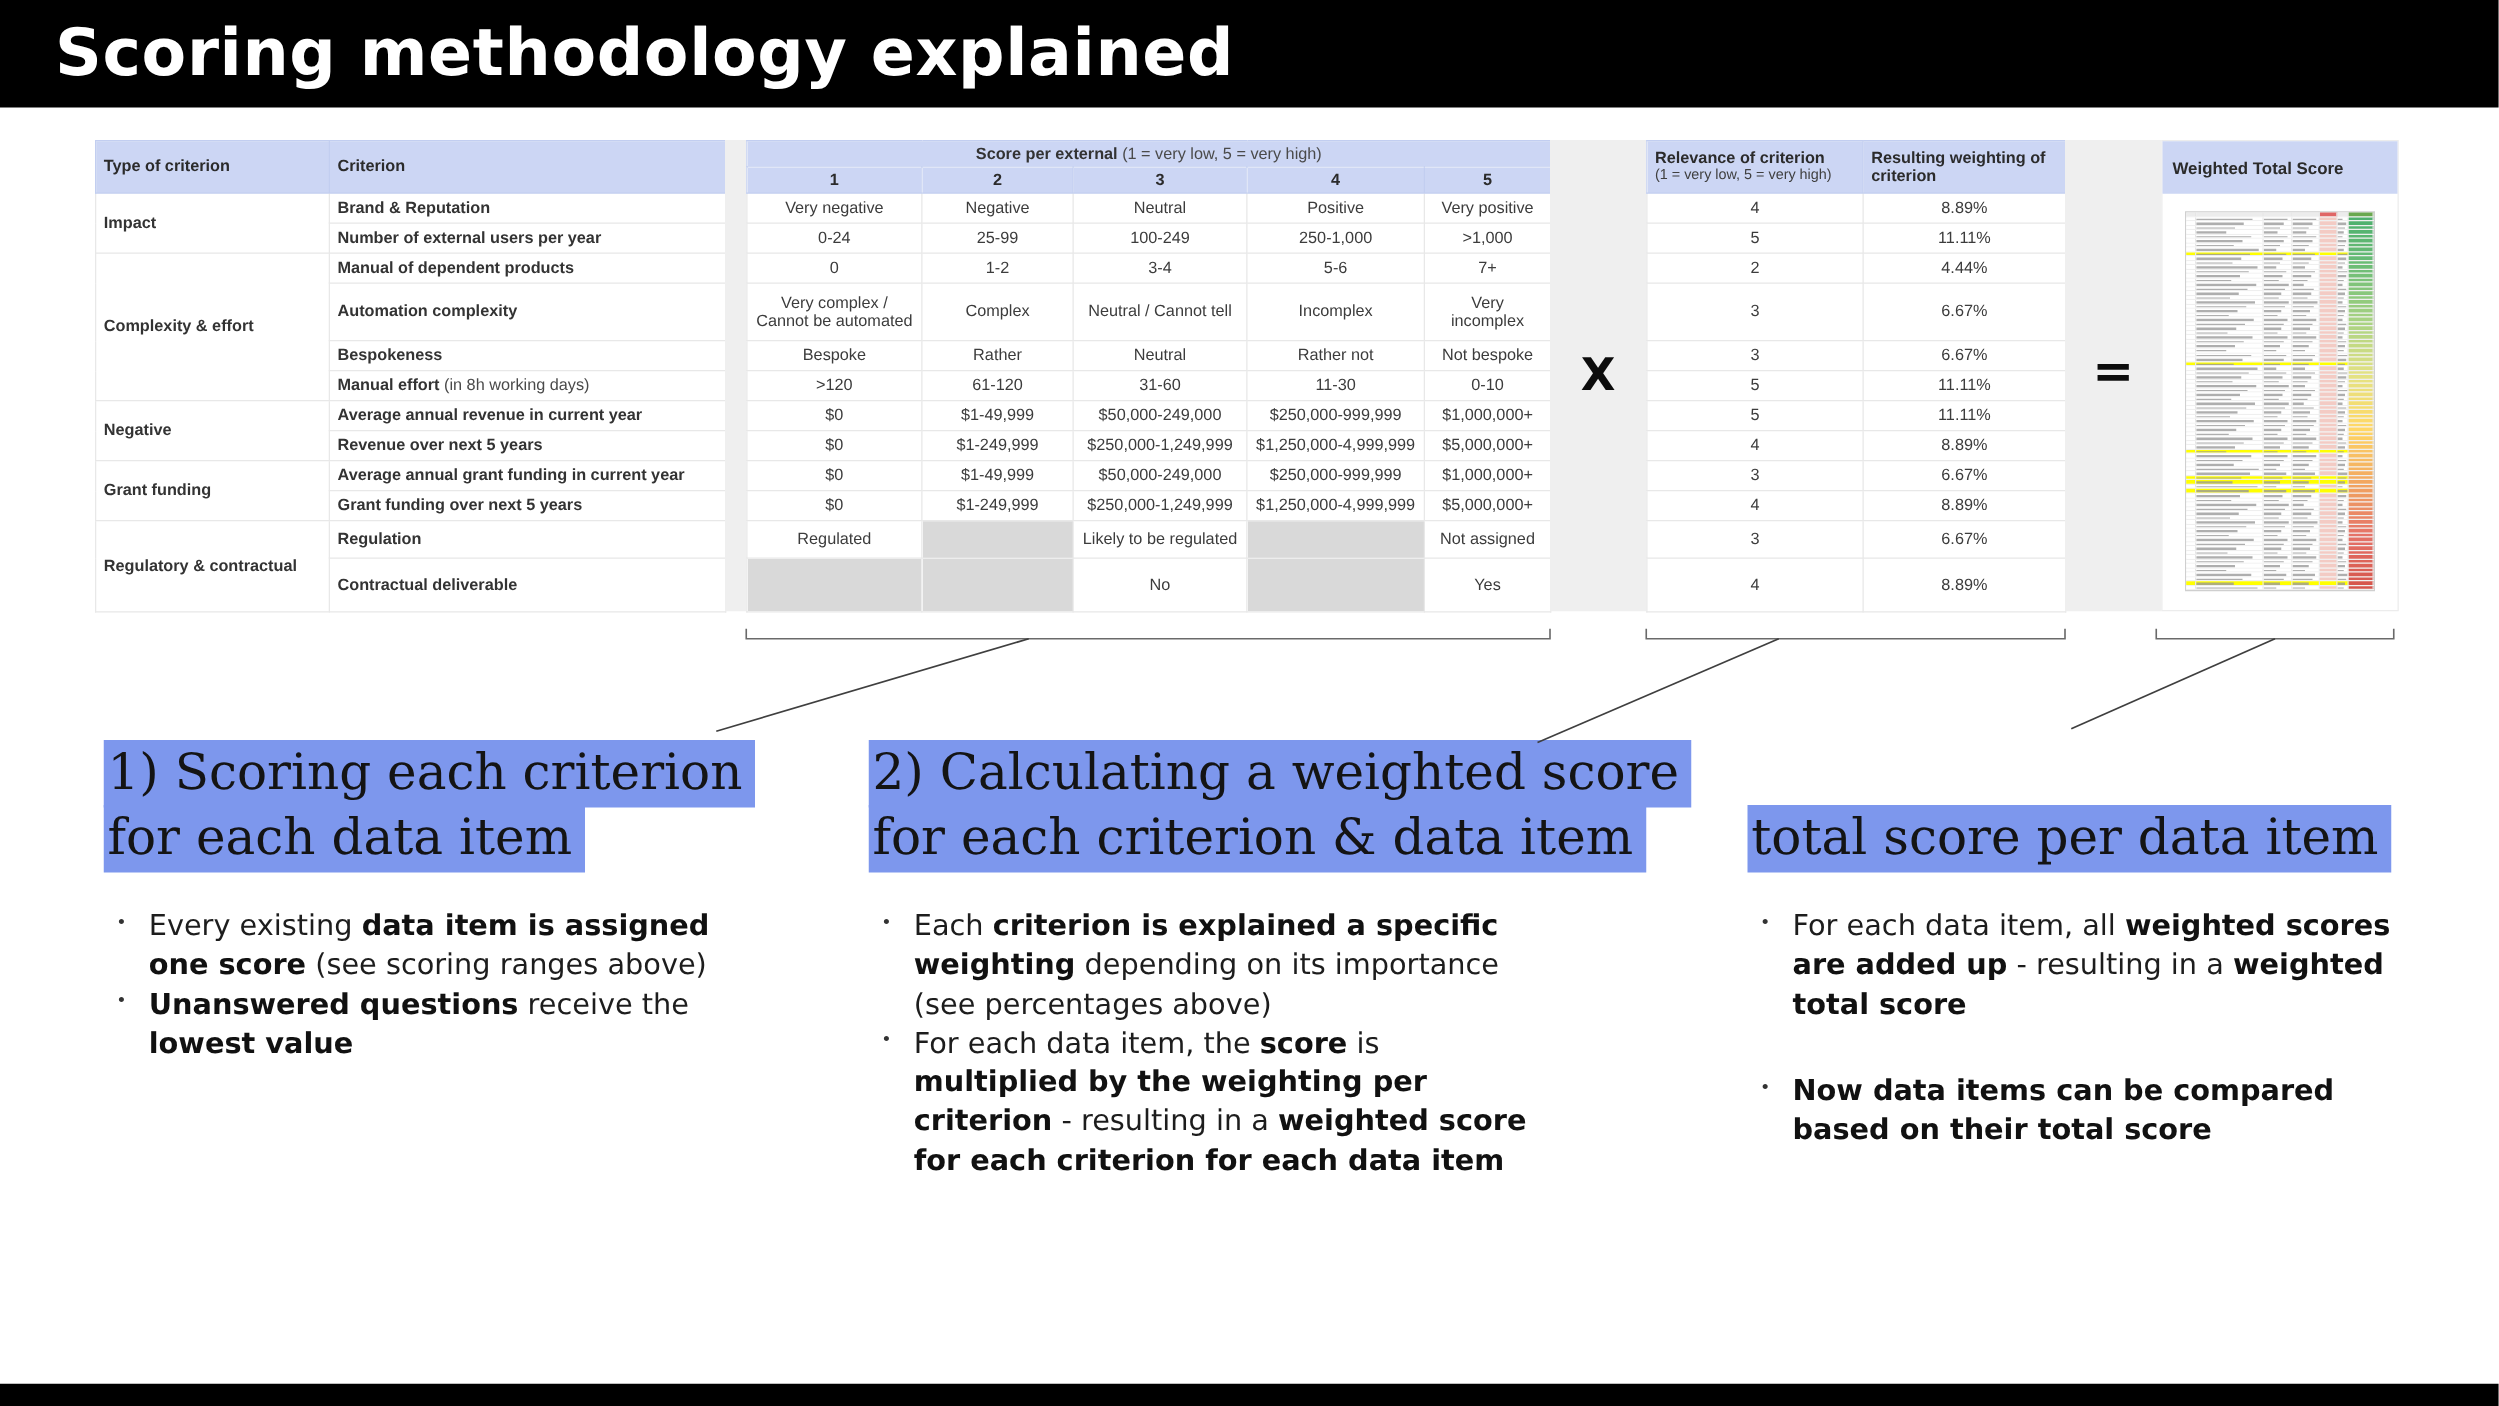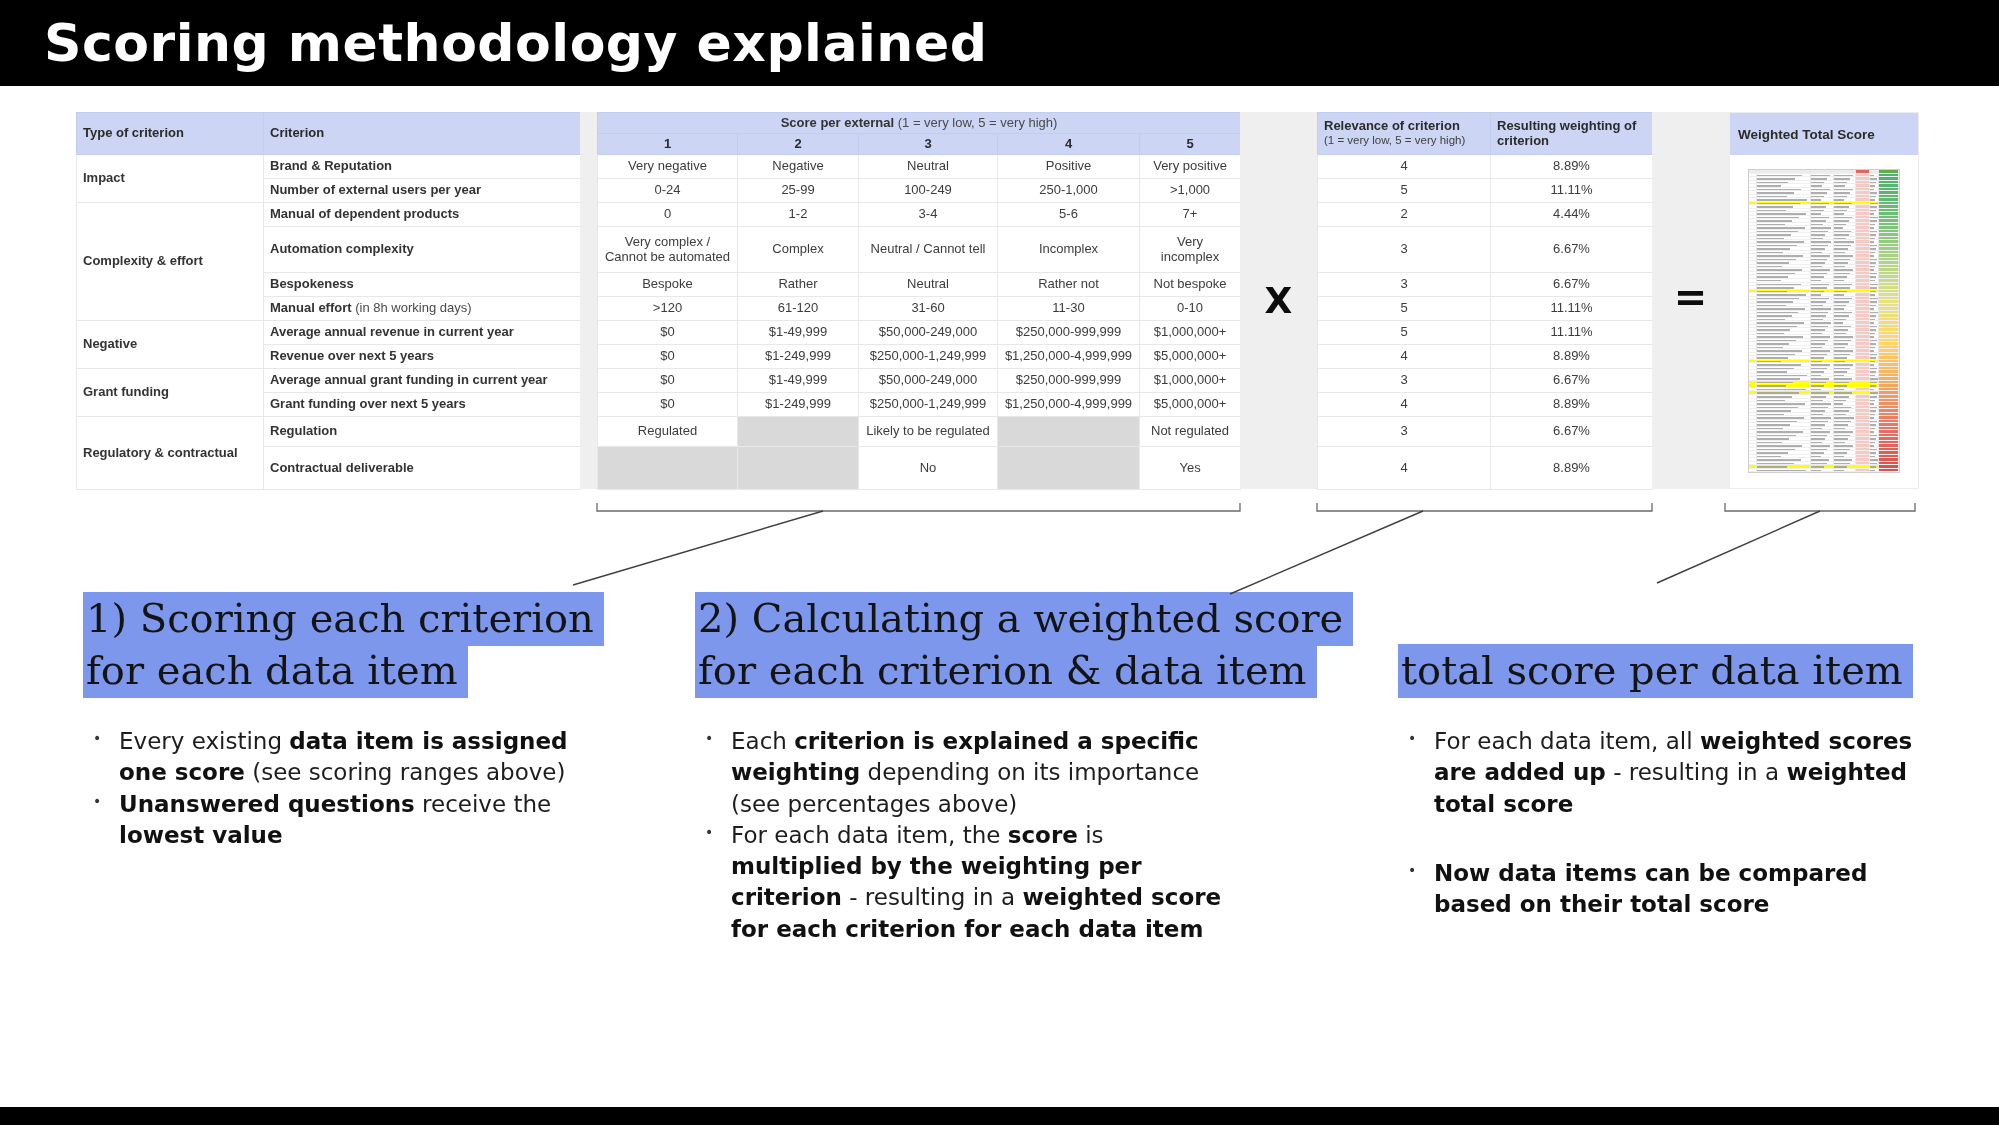--- a/index.html
+++ b/index.html
@@ -213,21 +213,21 @@
         <td class="ctr">$1-249,999</td>
         <td class="ctr">$250,000-1,249,999</td>
         <td class="ctr">$1,250,000-4,999,999</td>
         <td class="ctr">$5,000,000+</td>
       </tr>
       <tr style="height: 30px;">
         <td class="ctr">Regulated</td>
         <td class="ctr gc"></td>
         <td class="ctr">Likely to be regulated</td>
         <td class="ctr gc"></td>
-        <td class="ctr">Not regulated</td>
+        <td class="ctr">Not assigned</td>
       </tr>
       <tr style="height: 43px;">
         <td class="ctr gc"></td>
         <td class="ctr gc"></td>
         <td class="ctr">No</td>
         <td class="ctr gc"></td>
         <td class="ctr">Yes</td>
       </tr>
     </tbody>
 </table>

